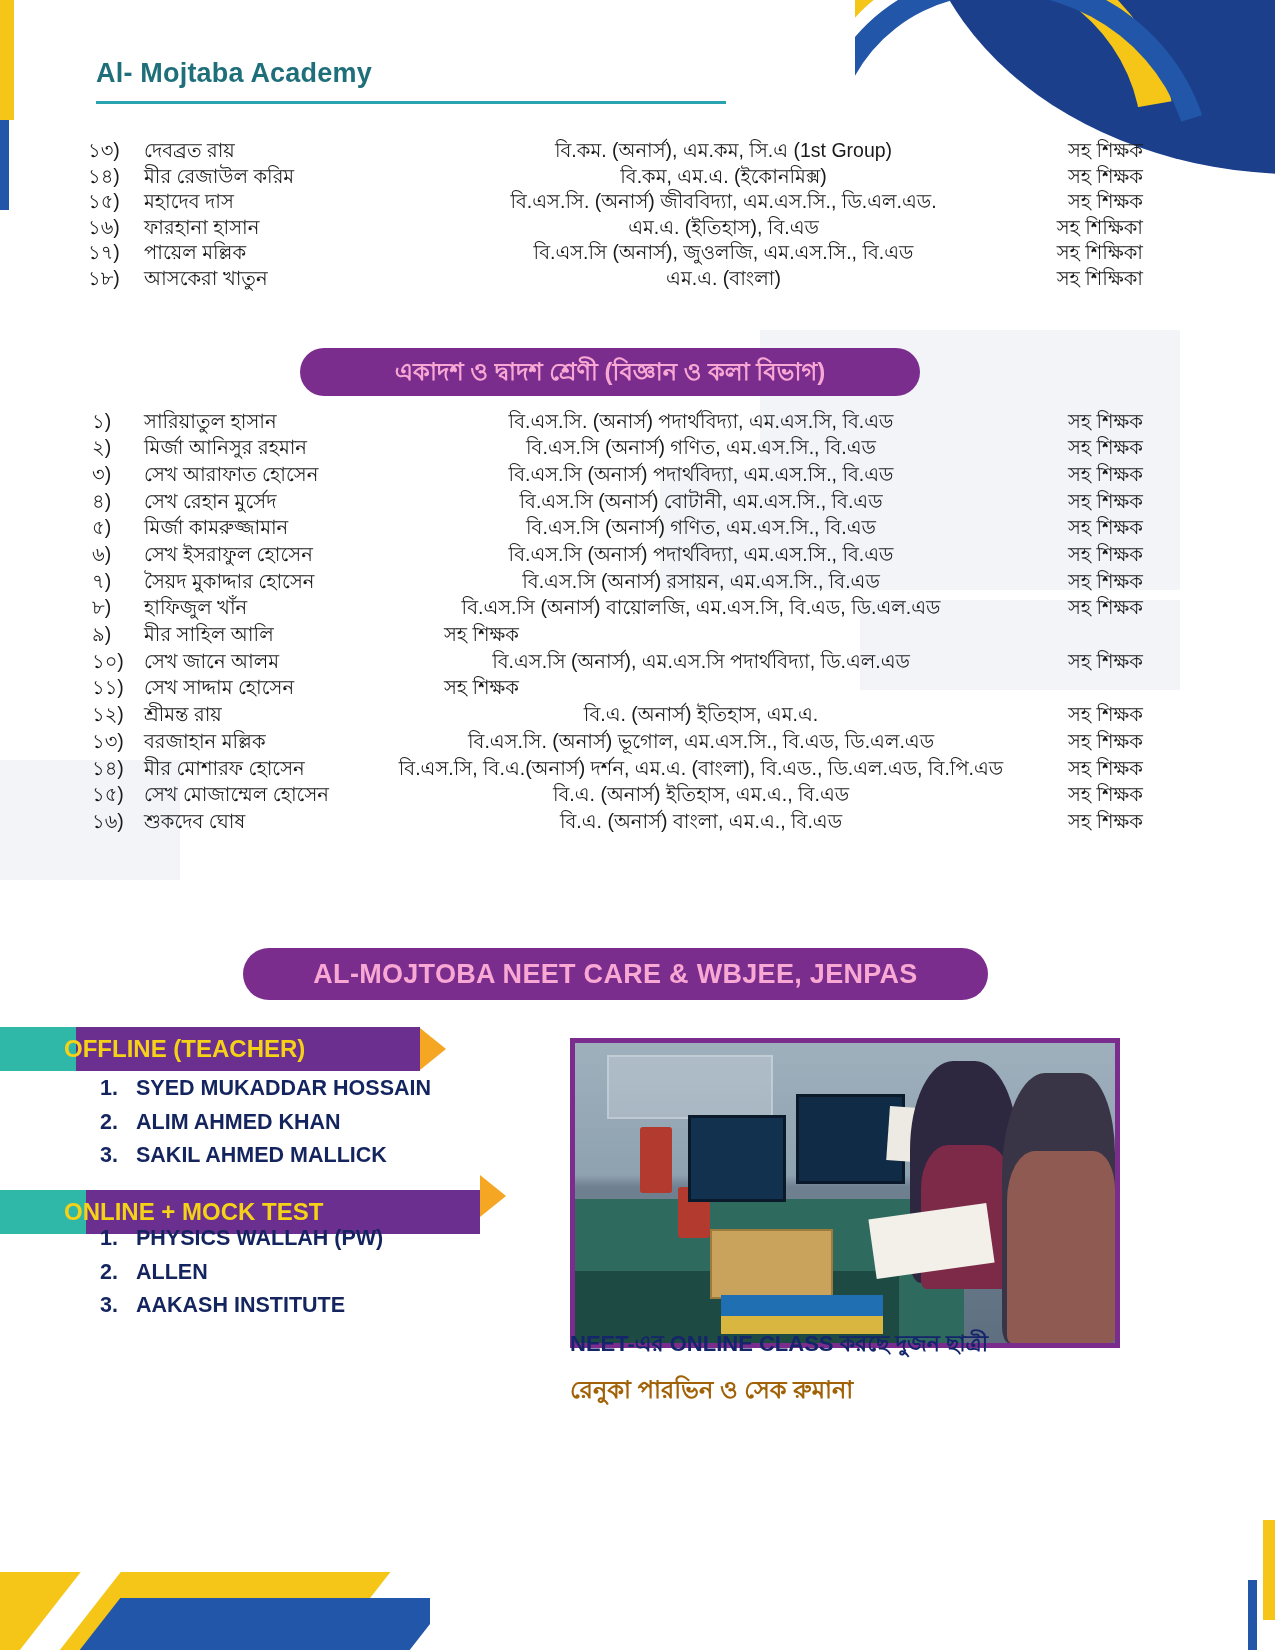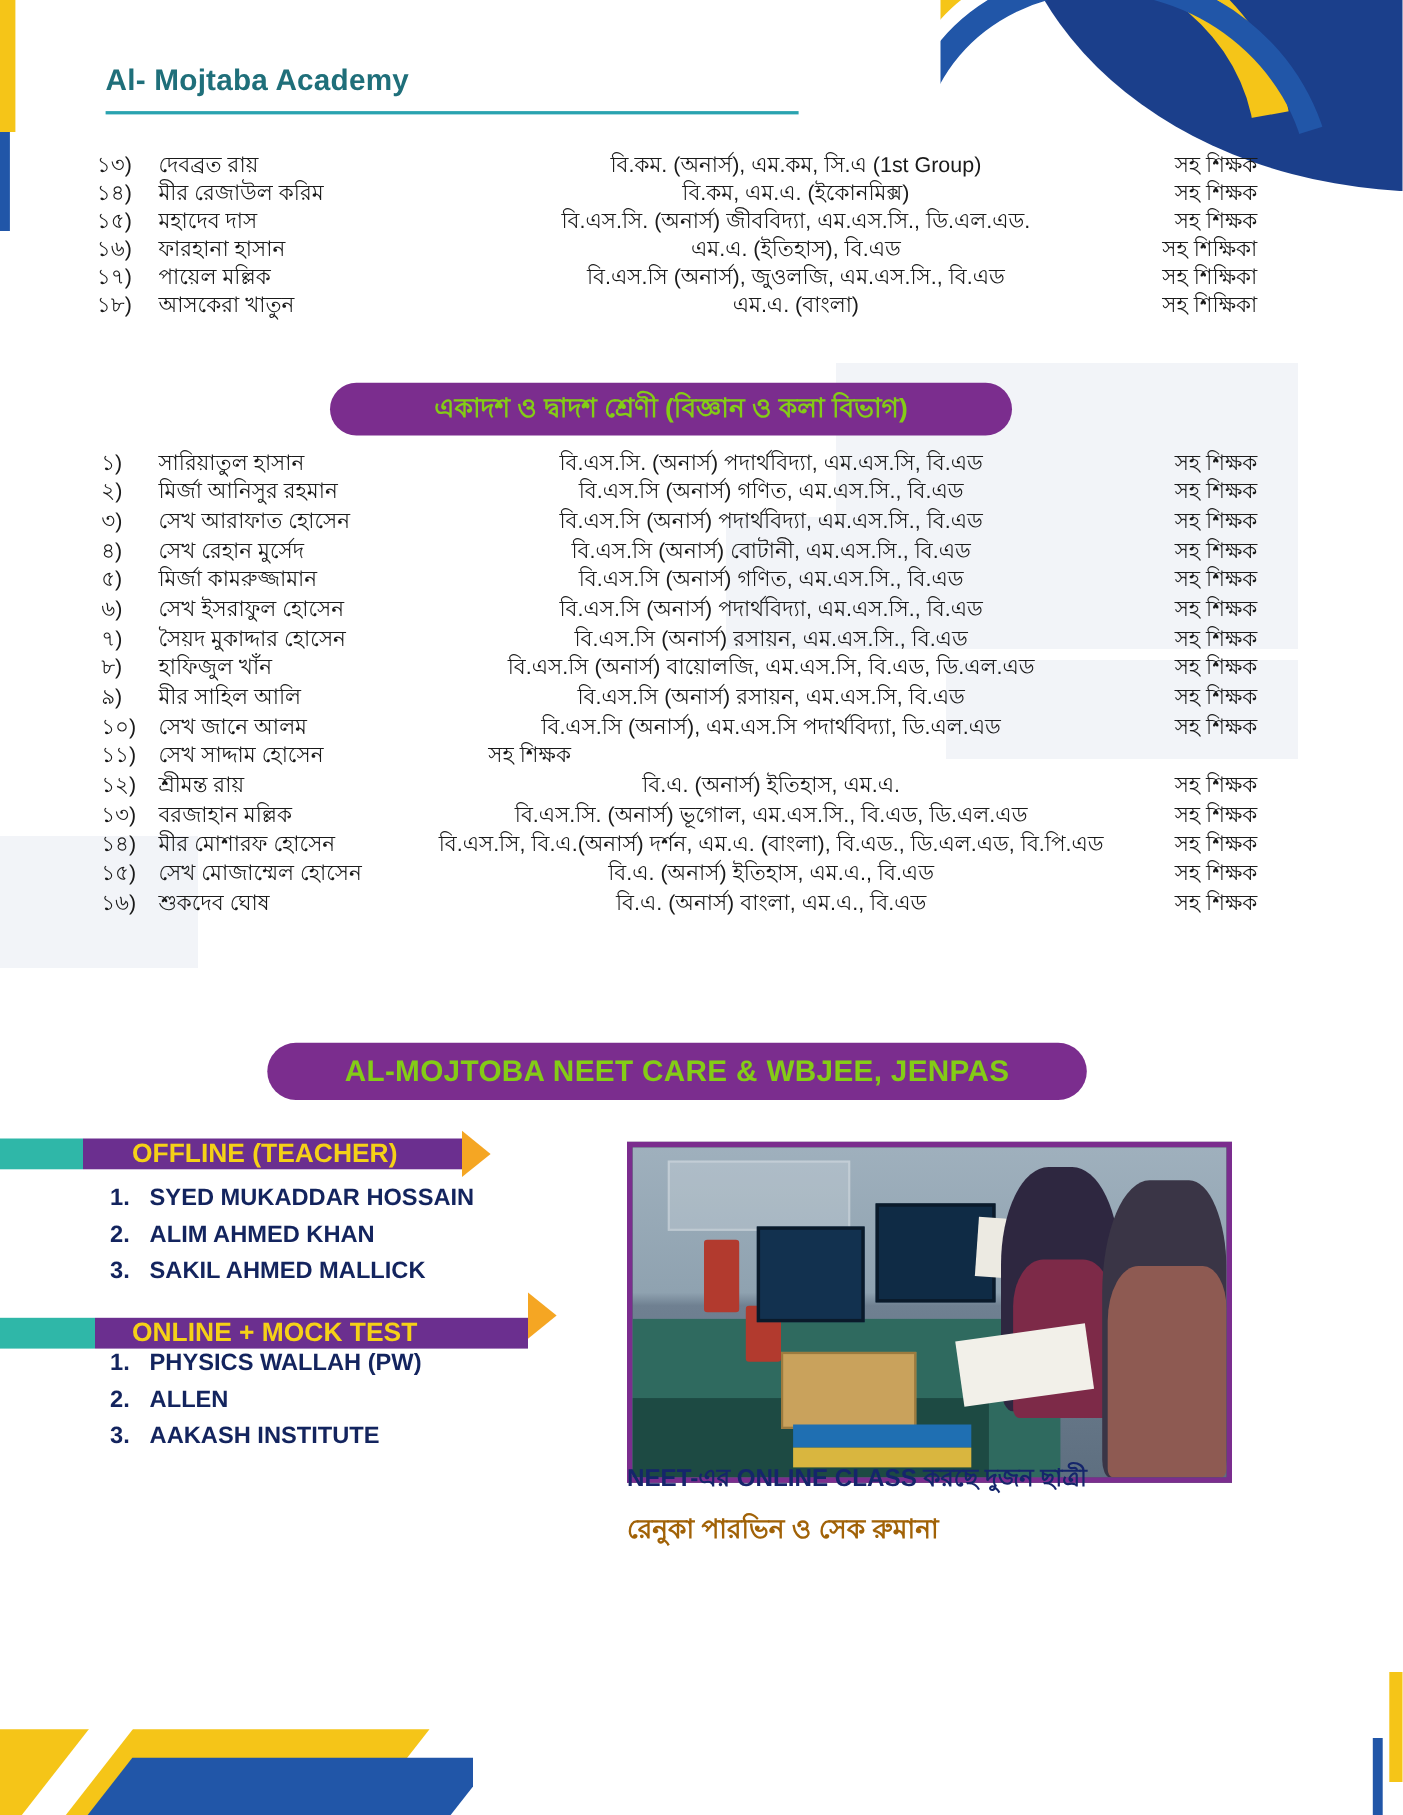--- a/index.html
+++ b/index.html
@@ -174,21 +174,21 @@
   #roster-top { top: 138px; }
   #roster-main { top: 408px; }
   #roster-main .roster-row { padding: 3.6px 0; }
   #roster-main .num { width: 52px; flex: 0 0 52px; padding-left: 4px; }
   #roster-main .name { width: 245px; flex: 0 0 245px; }
 
   
   .pill {
     position: absolute;
     background: #7b2d8e;
-    color: #84cc16;
+    color: #f9a8d4;
     border-radius: 40px;
     text-align: center;
     font-weight: bold;
     z-index: 3;
   }
   #banner-class {
     top: 348px;
     left: 300px;
     width: 620px;
     height: 48px;
@@ -208,25 +208,25 @@
   
   .ribbon {
     position: absolute;
     height: 42px;
     display: flex;
     align-items: center;
     z-index: 3;
   }
   .ribbon .bar {
     position: relative;
-    height: 28px;
+    height: 44px;
     background: linear-gradient(90deg, #2fb7a8 0%, #2fb7a8 18%, #6b2f8f 18%, #6b2f8f 100%);
     display: flex;
     align-items: center;
-    padding-left: 120px;
+    padding-left: 64px;
     padding-right: 26px;
     box-sizing: border-box;
     color: #f5d117;
     font-size: 24px;
     font-weight: bold;
     white-space: nowrap;
   }
   .ribbon .tail {
     width: 0; height: 0;
     border-top: 21px solid transparent;
@@ -519,21 +519,20 @@
   </div>
   <div class="roster-row">
     <span class="num">৮)</span>
     <span class="name">হাফিজুল খাঁন</span>
     <span class="qual">বি.এস.সি (অনার্স) বায়োলজি, এম.এস.সি, বি.এড, ডি.এল.এড</span>
     <span class="role">সহ শিক্ষক</span>
   </div>
   <div class="roster-row">
     <span class="num">৯)</span>
     <span class="name">মীর সাহিল আলি</span>
-    <span class="qual">বি.এস.সি (অনার্স) রসায়ন, এম.এস.সি, বি.এড</span>
     <span class="role">সহ শিক্ষক</span>
   </div>
   <div class="roster-row">
     <span class="num">১০)</span>
     <span class="name">সেখ জানে আলম</span>
     <span class="qual">বি.এস.সি (অনার্স), এম.এস.সি পদার্থবিদ্যা, ডি.এল.এড</span>
     <span class="role">সহ শিক্ষক</span>
   </div>
   <div class="roster-row">
     <span class="num">১১)</span>

